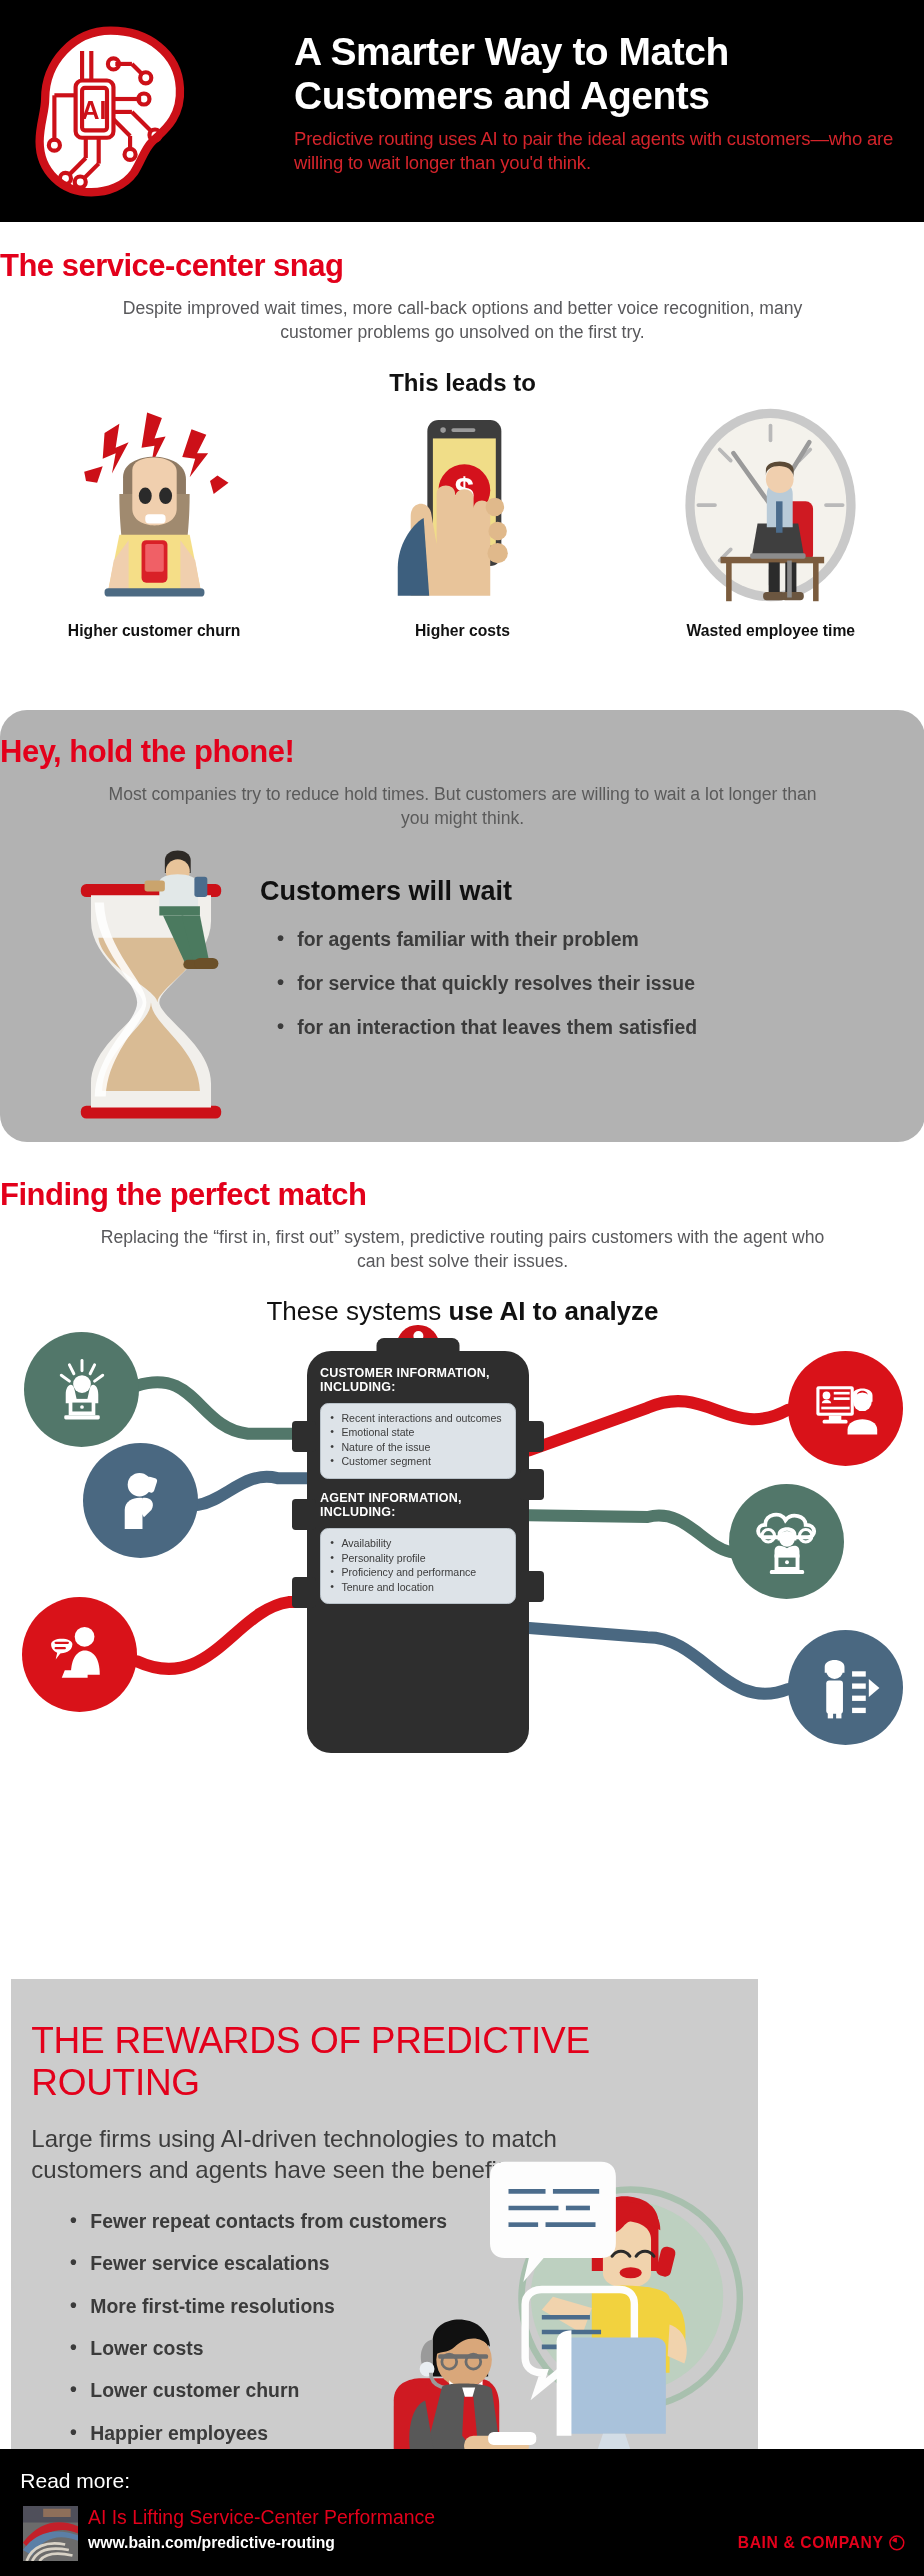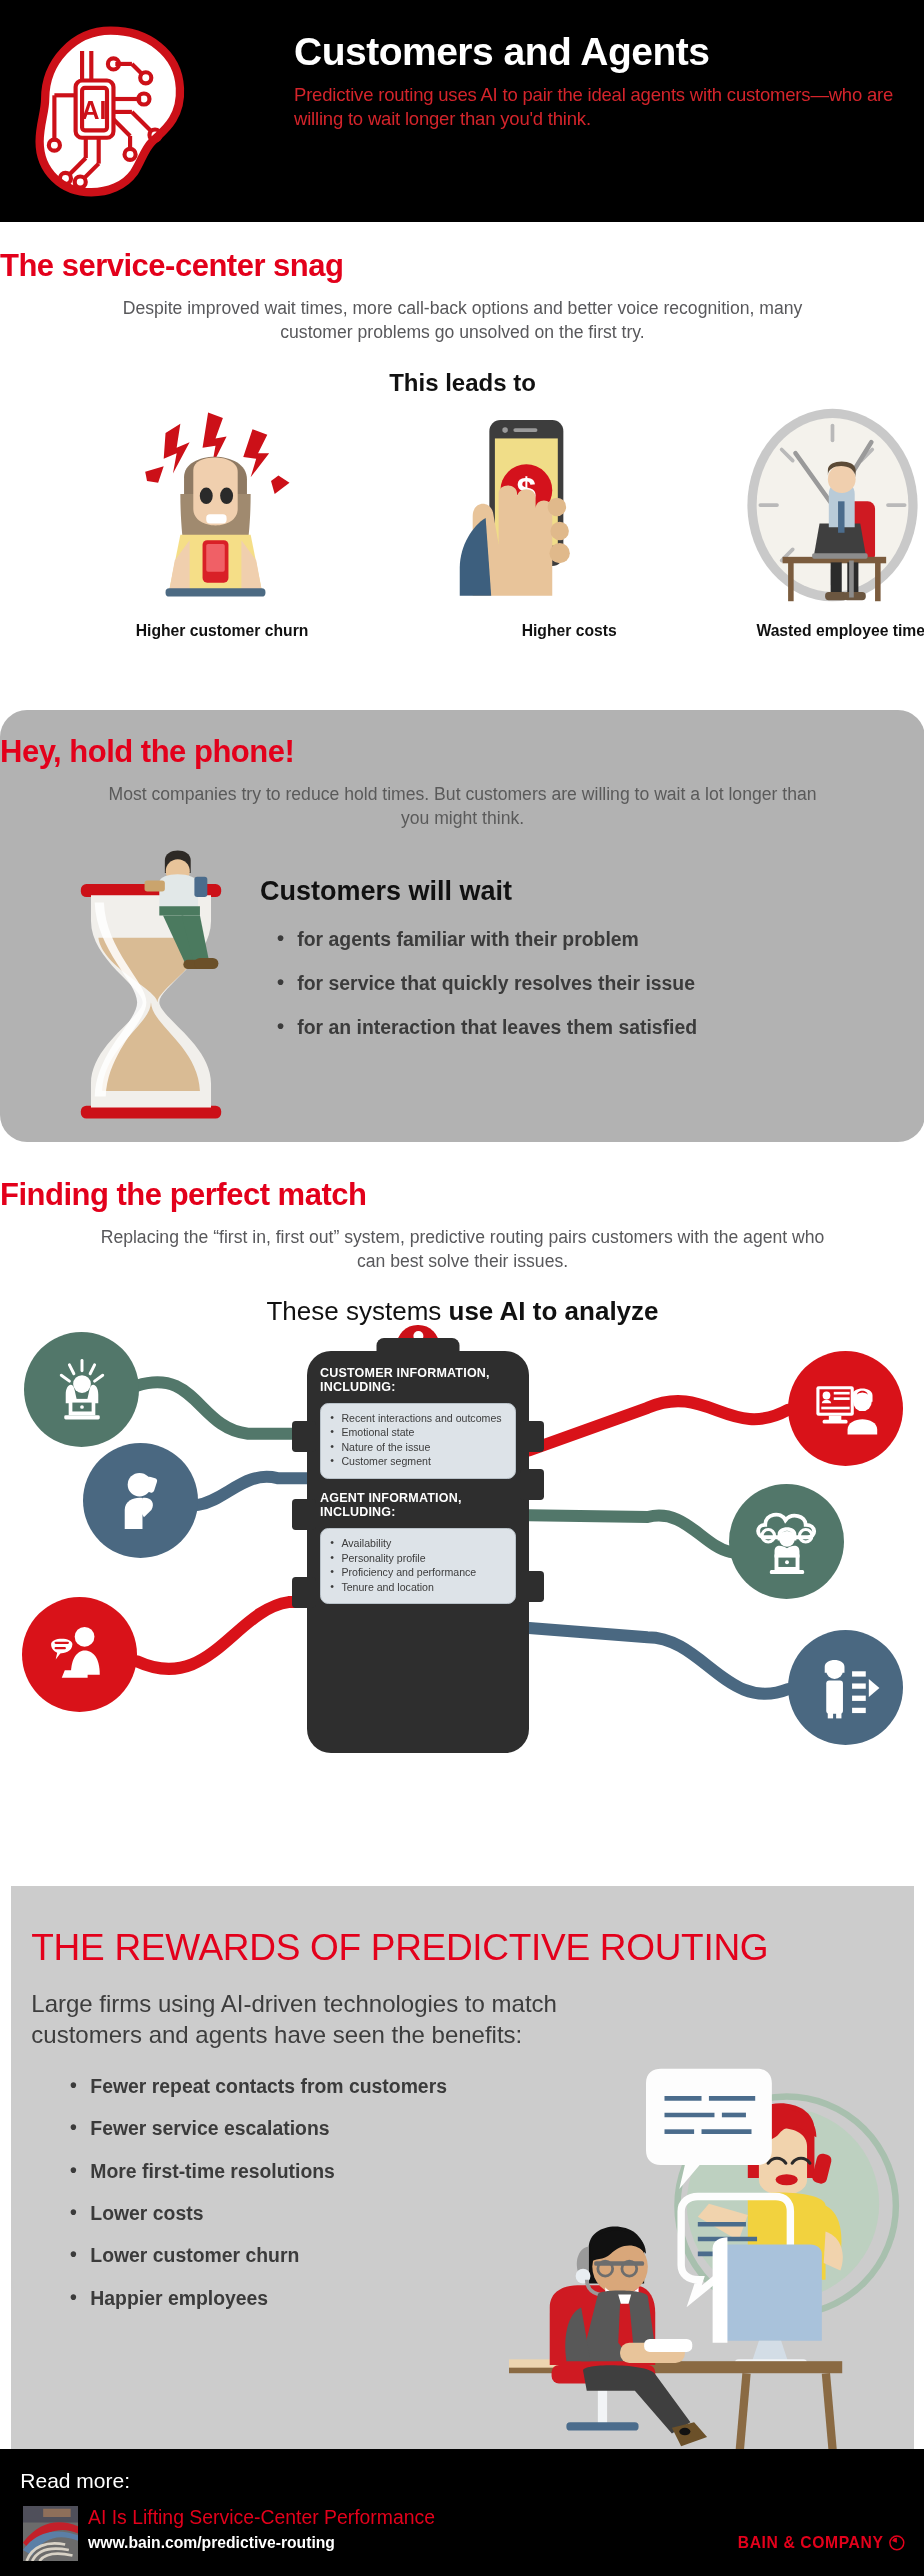--- a/index.html
+++ b/index.html
@@ -45,21 +45,21 @@
     font-weight: bold; color: #111; text-align: center; font-size: 24px;
   }
 
   
   .snag { position: absolute; left: 0; top: 222px; width: 925px; height: 488px; background: #fff; }
   .snag .sect-title { font-size: 31px; margin-top: 26px; }
   .snag .sect-body { margin: 13px auto 12px; width: 731px; }
   .snag .sect-kicker { margin-top: 24px; }
 
   .icon-row { position: absolute; left: 0; top: 183px; width: 925px; display: flex; }
-  .icon-col { flex: 1; text-align: right; }
+  .icon-col { flex: 1; text-align: center; }
   .icon-art { height: 213px; position: relative; }
   .icon-label {
     font-family: "Liberation Sans Narrow","Liberation Sans", sans-serif;
     font-weight: bold; font-size: 15.7px; color: #111; line-height: 1.2;
     margin-top: 3.7px;
   }
 
   
   .hold { position: absolute; left: 0; top: 710px; width: 925px; height: 432px; background: #b2b2b2; border-radius: 27px; }
   .hold .sect-title { font-size: 31px; padding-top: 24px; }
@@ -118,21 +118,21 @@
   .dev-card li {
     font-family: "Liberation Sans", sans-serif; font-size: 10.6px;
     color: #3c3c3c; line-height: 1.28; position: relative; padding-left: 13px;
     margin-bottom: 0.9px;
   }
   .dev-card li:before { content: "\2022"; position: absolute; left: 1.8px; top: -0.9px; }
   .lug { position: absolute; width: 24px; height: 31px; background: #2e2e2e; border-radius: 3.7px; }
 
   
   .rewards {
-    position: absolute; left: 11px; top: 1886px; width: 903px; height: 577px;
+    position: absolute; left: 11px; top: 1979px; width: 747px; height: 577px;
     background: #cccccc;
   }
   .rewards-title {
     font-family: "Liberation Sans Narrow","Liberation Sans", sans-serif;
     color: #e3001b; font-size: 37px; padding: 41px 0 0 20.3px; letter-spacing: -0.3px;
   }
   .rewards-sub {
     font-family: "Liberation Sans Narrow","Liberation Sans", sans-serif;
     color: #3d3d3d; font-size: 24px; line-height: 1.28; padding: 20.3px 0 0 20.3px; width: 592px;
   }
@@ -204,20 +204,21 @@
         <circle cx="116" cy="142" r="6"></circle>
         <circle cx="34" cy="132" r="6"></circle>
         <circle cx="46" cy="168" r="6"></circle>
         <circle cx="62" cy="172" r="6"></circle>
       </g>
       <text x="77" y="104" font-family="Liberation Sans, sans-serif" font-weight="bold" font-size="27" fill="#cc1018" text-anchor="middle">AI</text>
     </svg>
   </div>
   <div class="header-text">
     <div class="header-title">
+      <div>A Smarter Way to Match</div>
       <div>Customers and Agents</div>
     </div>
     <div class="header-sub">Predictive routing uses AI to pair the ideal agents with customers—who are willing to wait longer than you'd think.</div>
   </div>
 </div>
 
 <div class="snag">
   <div class="sect-title">The service-center snag</div>
   <div class="sect-body">Despite improved wait times, more call-back options and better voice recognition, many customer problems go unsolved on the first try.</div>
   <div class="sect-kicker">This leads to</div>

